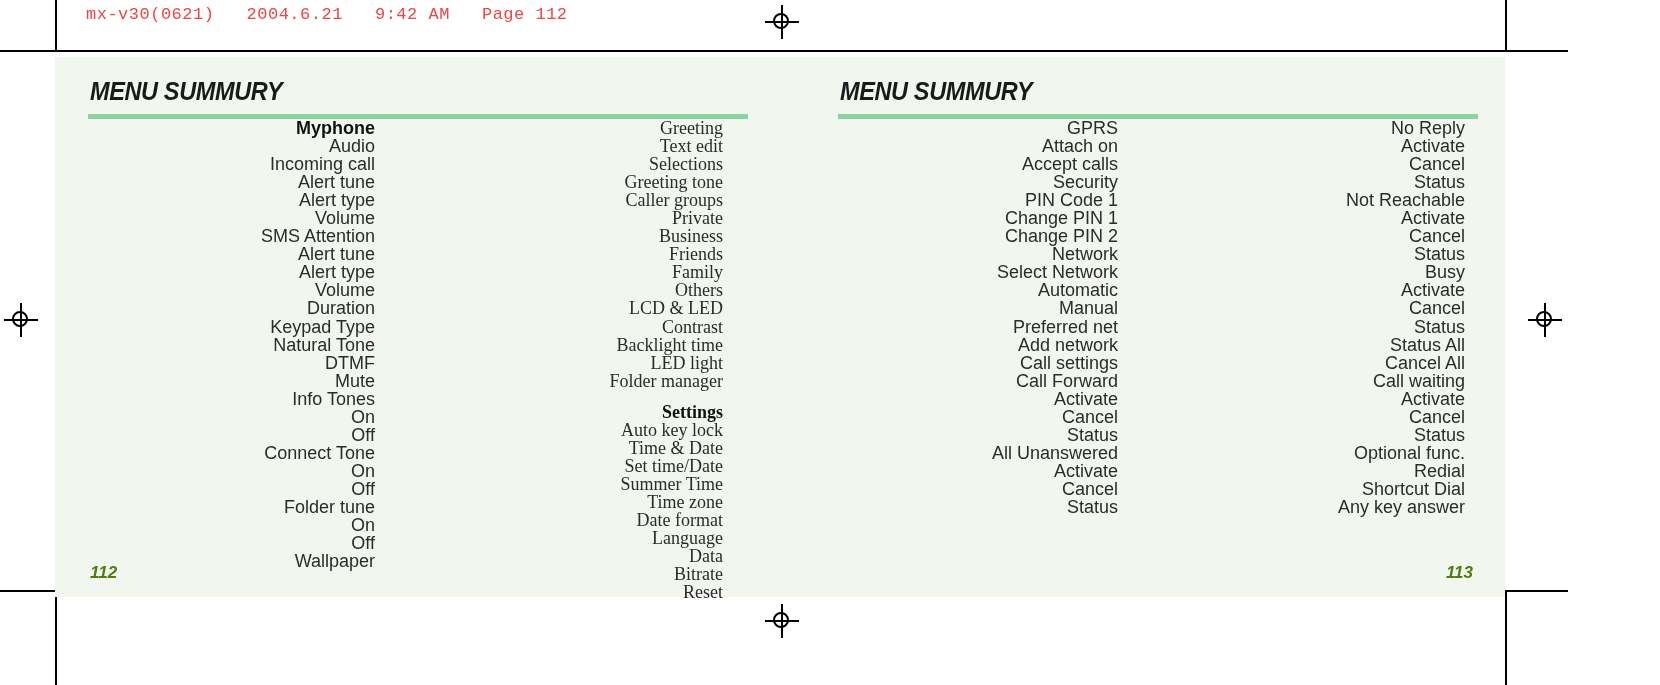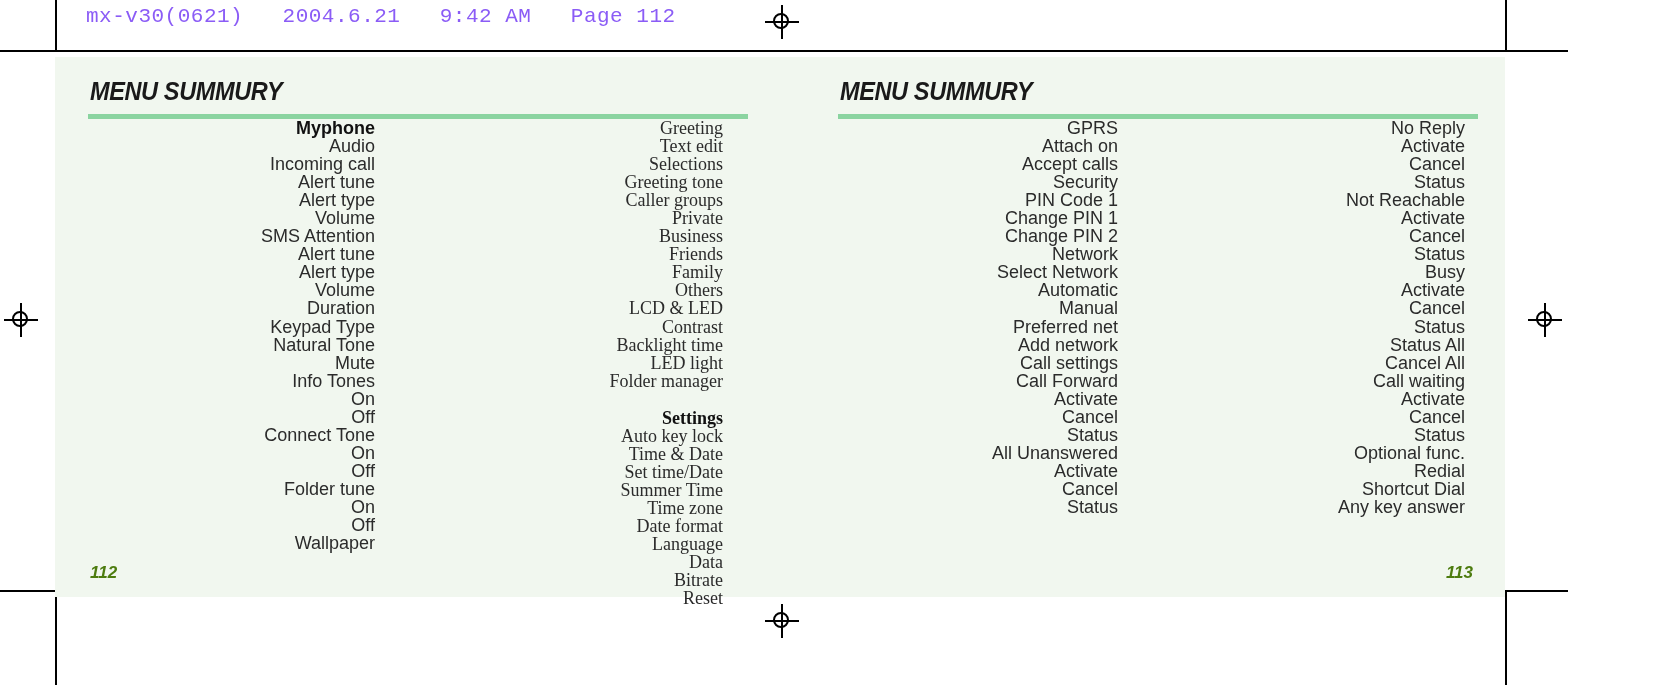--- a/index.html
+++ b/index.html
@@ -21,21 +21,21 @@
     position:absolute;left:8px;top:8px;width:16px;height:16px;
     border:2px solid #000;border-radius:50%;box-sizing:border-box;
   }
   .reg-mark .r-h{position:absolute;left:0;top:16px;width:34px;height:2px;background:#000;}
   .reg-mark .r-v{position:absolute;left:16px;top:0;width:2px;height:34px;background:#000;}
 
   
   .print-header{
     position:absolute;left:86px;top:5px;
     font-family:"Liberation Mono", monospace;
-    font-size:21px;letter-spacing:0.5px;color:#8b5cf6;white-space:pre;
+    font-size:17px;letter-spacing:0.5px;color:#ef4444;white-space:pre;
   }
 
   
   .page{
     position:absolute;top:57px;height:540px;
     background:#f1f7ef;
     text-align:right;
   }
   #page-left{left:55px;width:750px;}
   #page-right{left:805px;width:700px;}
@@ -68,21 +68,21 @@
   #page-right .col-1{left:38px;width:275px;}
   #page-right .col-2{left:370px;width:290px;}
 
   .mi{white-space:nowrap;display:block;}
   .mi.lvl-0{padding-left:0px;}
   .mi.lvl-1{padding-left:28px;}
   .mi.lvl-2{padding-left:56px;}
   .mi.lvl-3{padding-left:84px;}
   .mi.lvl-4{padding-left:112px;}
   .mi.bold{font-weight:bold;color:#111;}
-  .mi.gap{margin-top:19px;}
+  .mi.gap{margin-top:13px;}
 
   
   .folio{
     position:absolute;bottom:14px;
     font-size:17px;font-weight:bold;font-style:italic;color:#4d7c0f;
   }
   #page-left .folio{left:35px;}
   #page-right .folio{right:32px;}
 </style>
 </head>
@@ -130,20 +130,21 @@
         <span class="mi lvl-3">Alert tune</span>
         <span class="mi lvl-3">Alert type</span>
         <span class="mi lvl-3">Volume</span>
         <span class="mi lvl-2">SMS Attention</span>
         <span class="mi lvl-3">Alert tune</span>
         <span class="mi lvl-3">Alert type</span>
         <span class="mi lvl-3">Volume</span>
         <span class="mi lvl-3">Duration</span>
         <span class="mi lvl-2">Keypad Type</span>
         <span class="mi lvl-3">Natural Tone</span>
+        <span class="mi lvl-3">DTMF</span>
         <span class="mi lvl-3">Mute</span>
         <span class="mi lvl-2">Info Tones</span>
         <span class="mi lvl-3">On</span>
         <span class="mi lvl-3">Off</span>
         <span class="mi lvl-2">Connect Tone</span>
         <span class="mi lvl-3">On</span>
         <span class="mi lvl-3">Off</span>
         <span class="mi lvl-2">Folder tune</span>
         <span class="mi lvl-3">On</span>
         <span class="mi lvl-3">Off</span>

